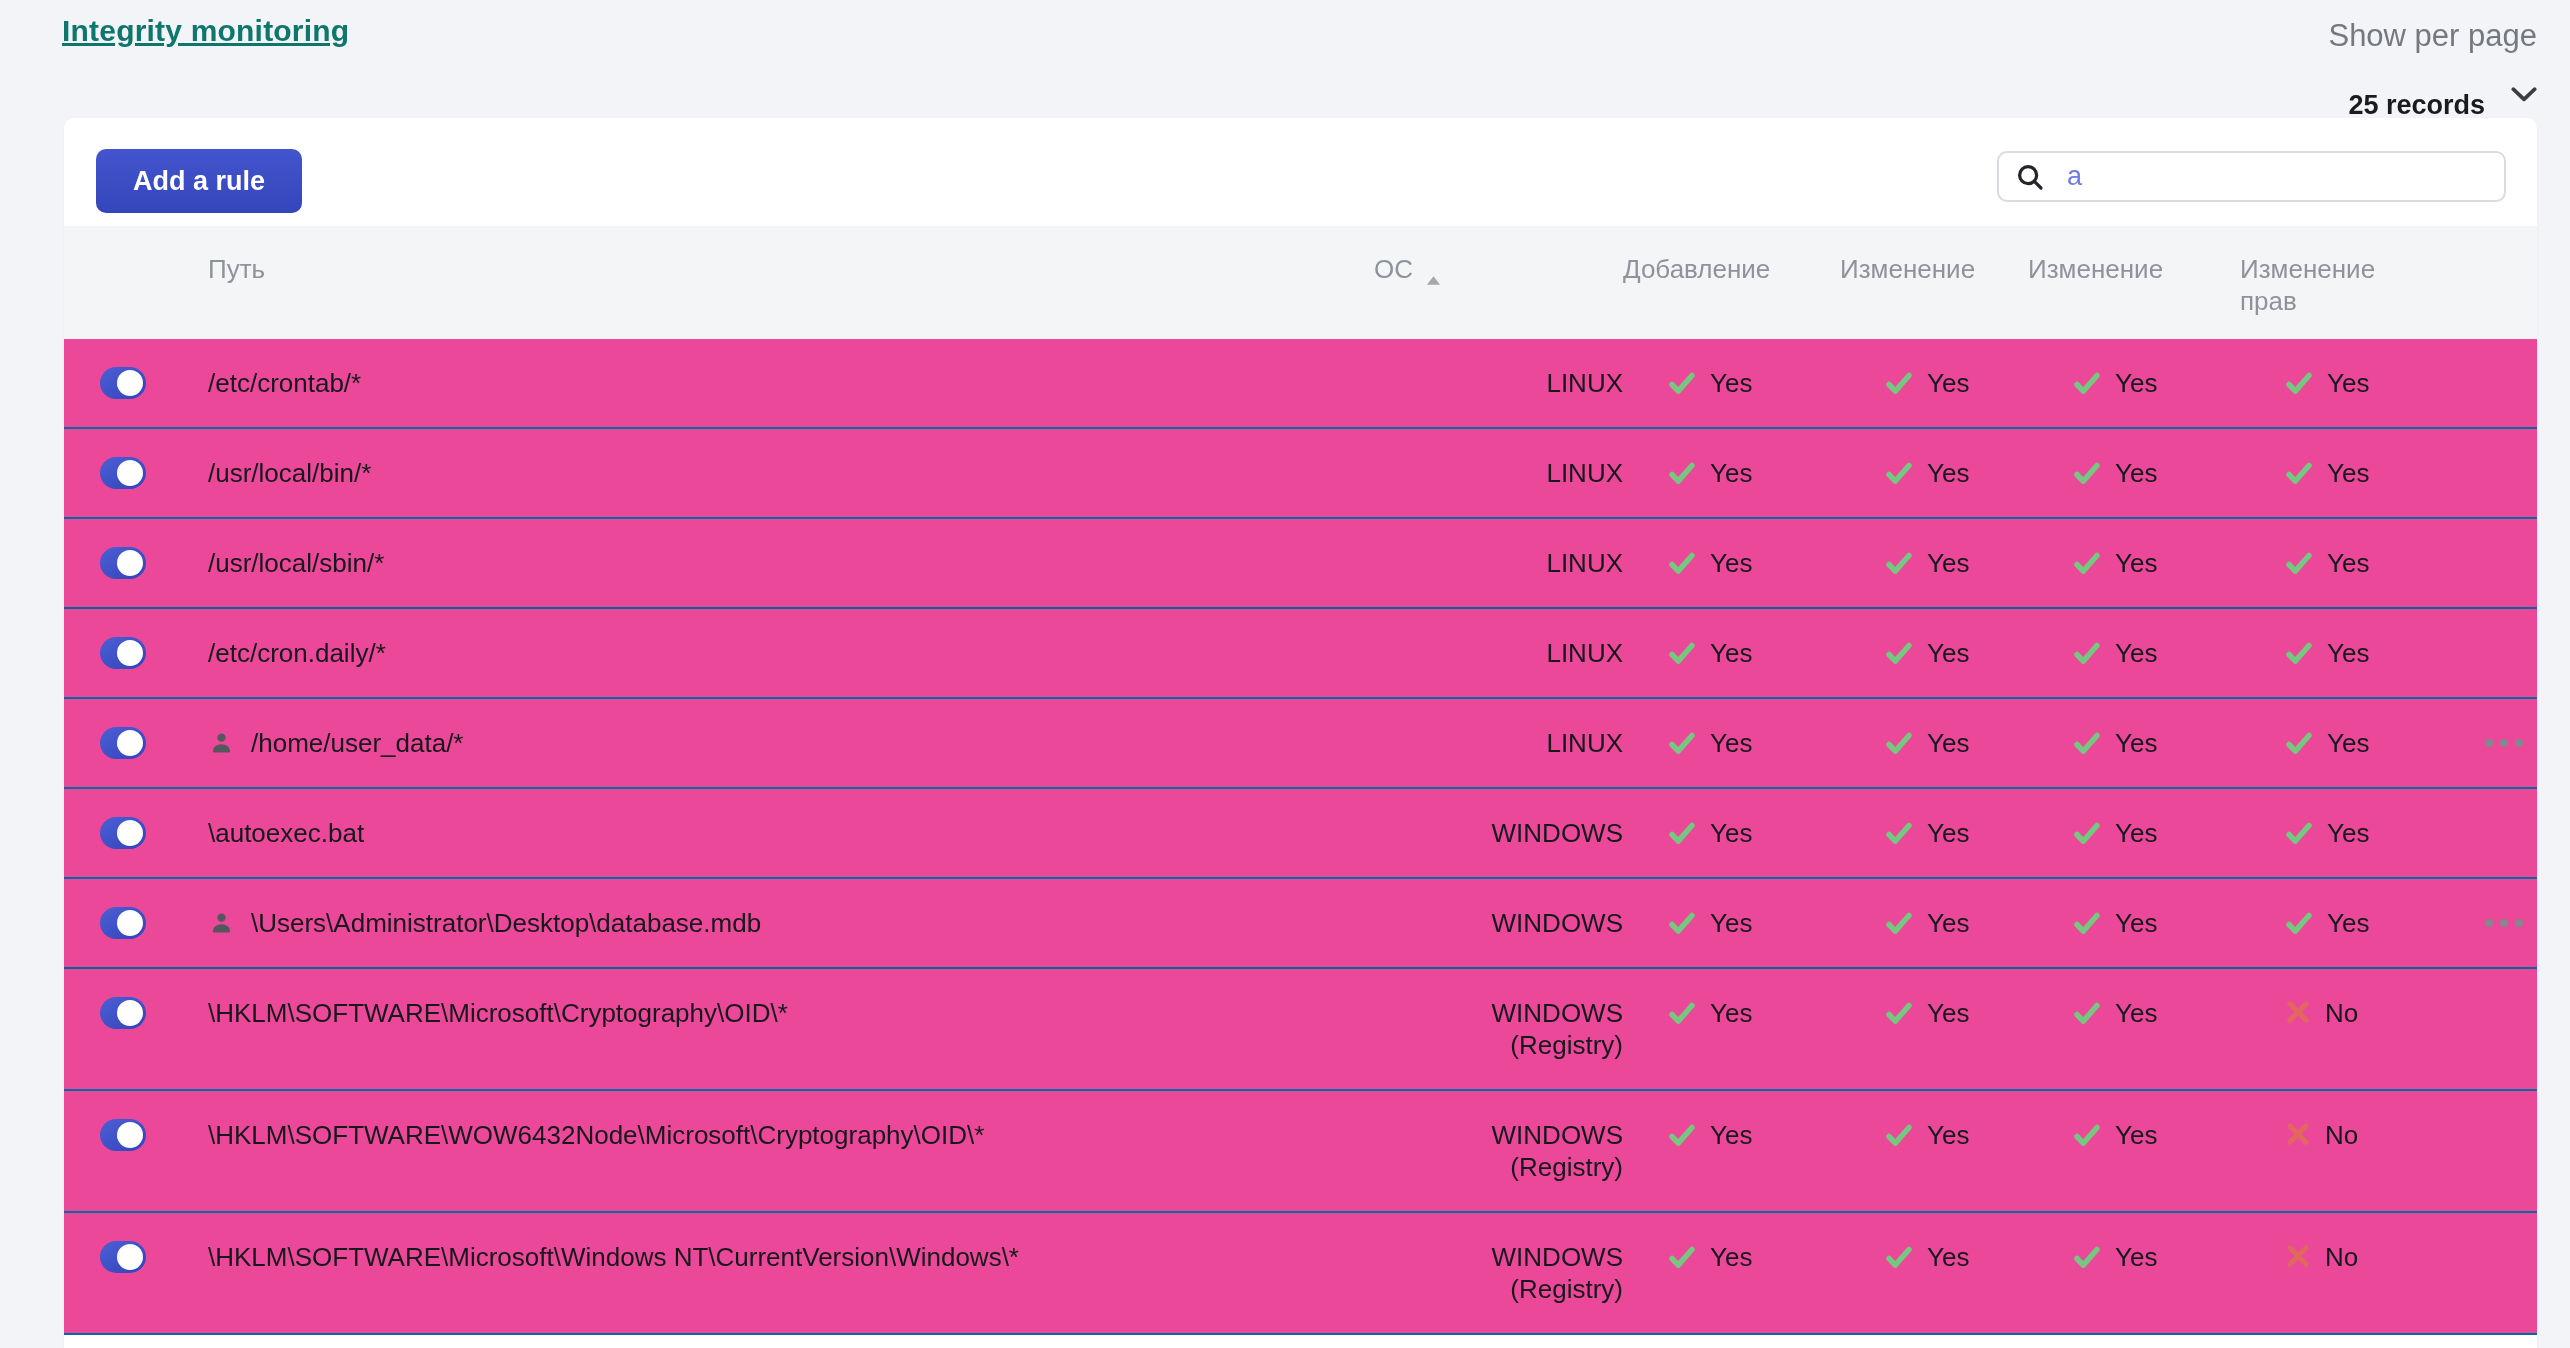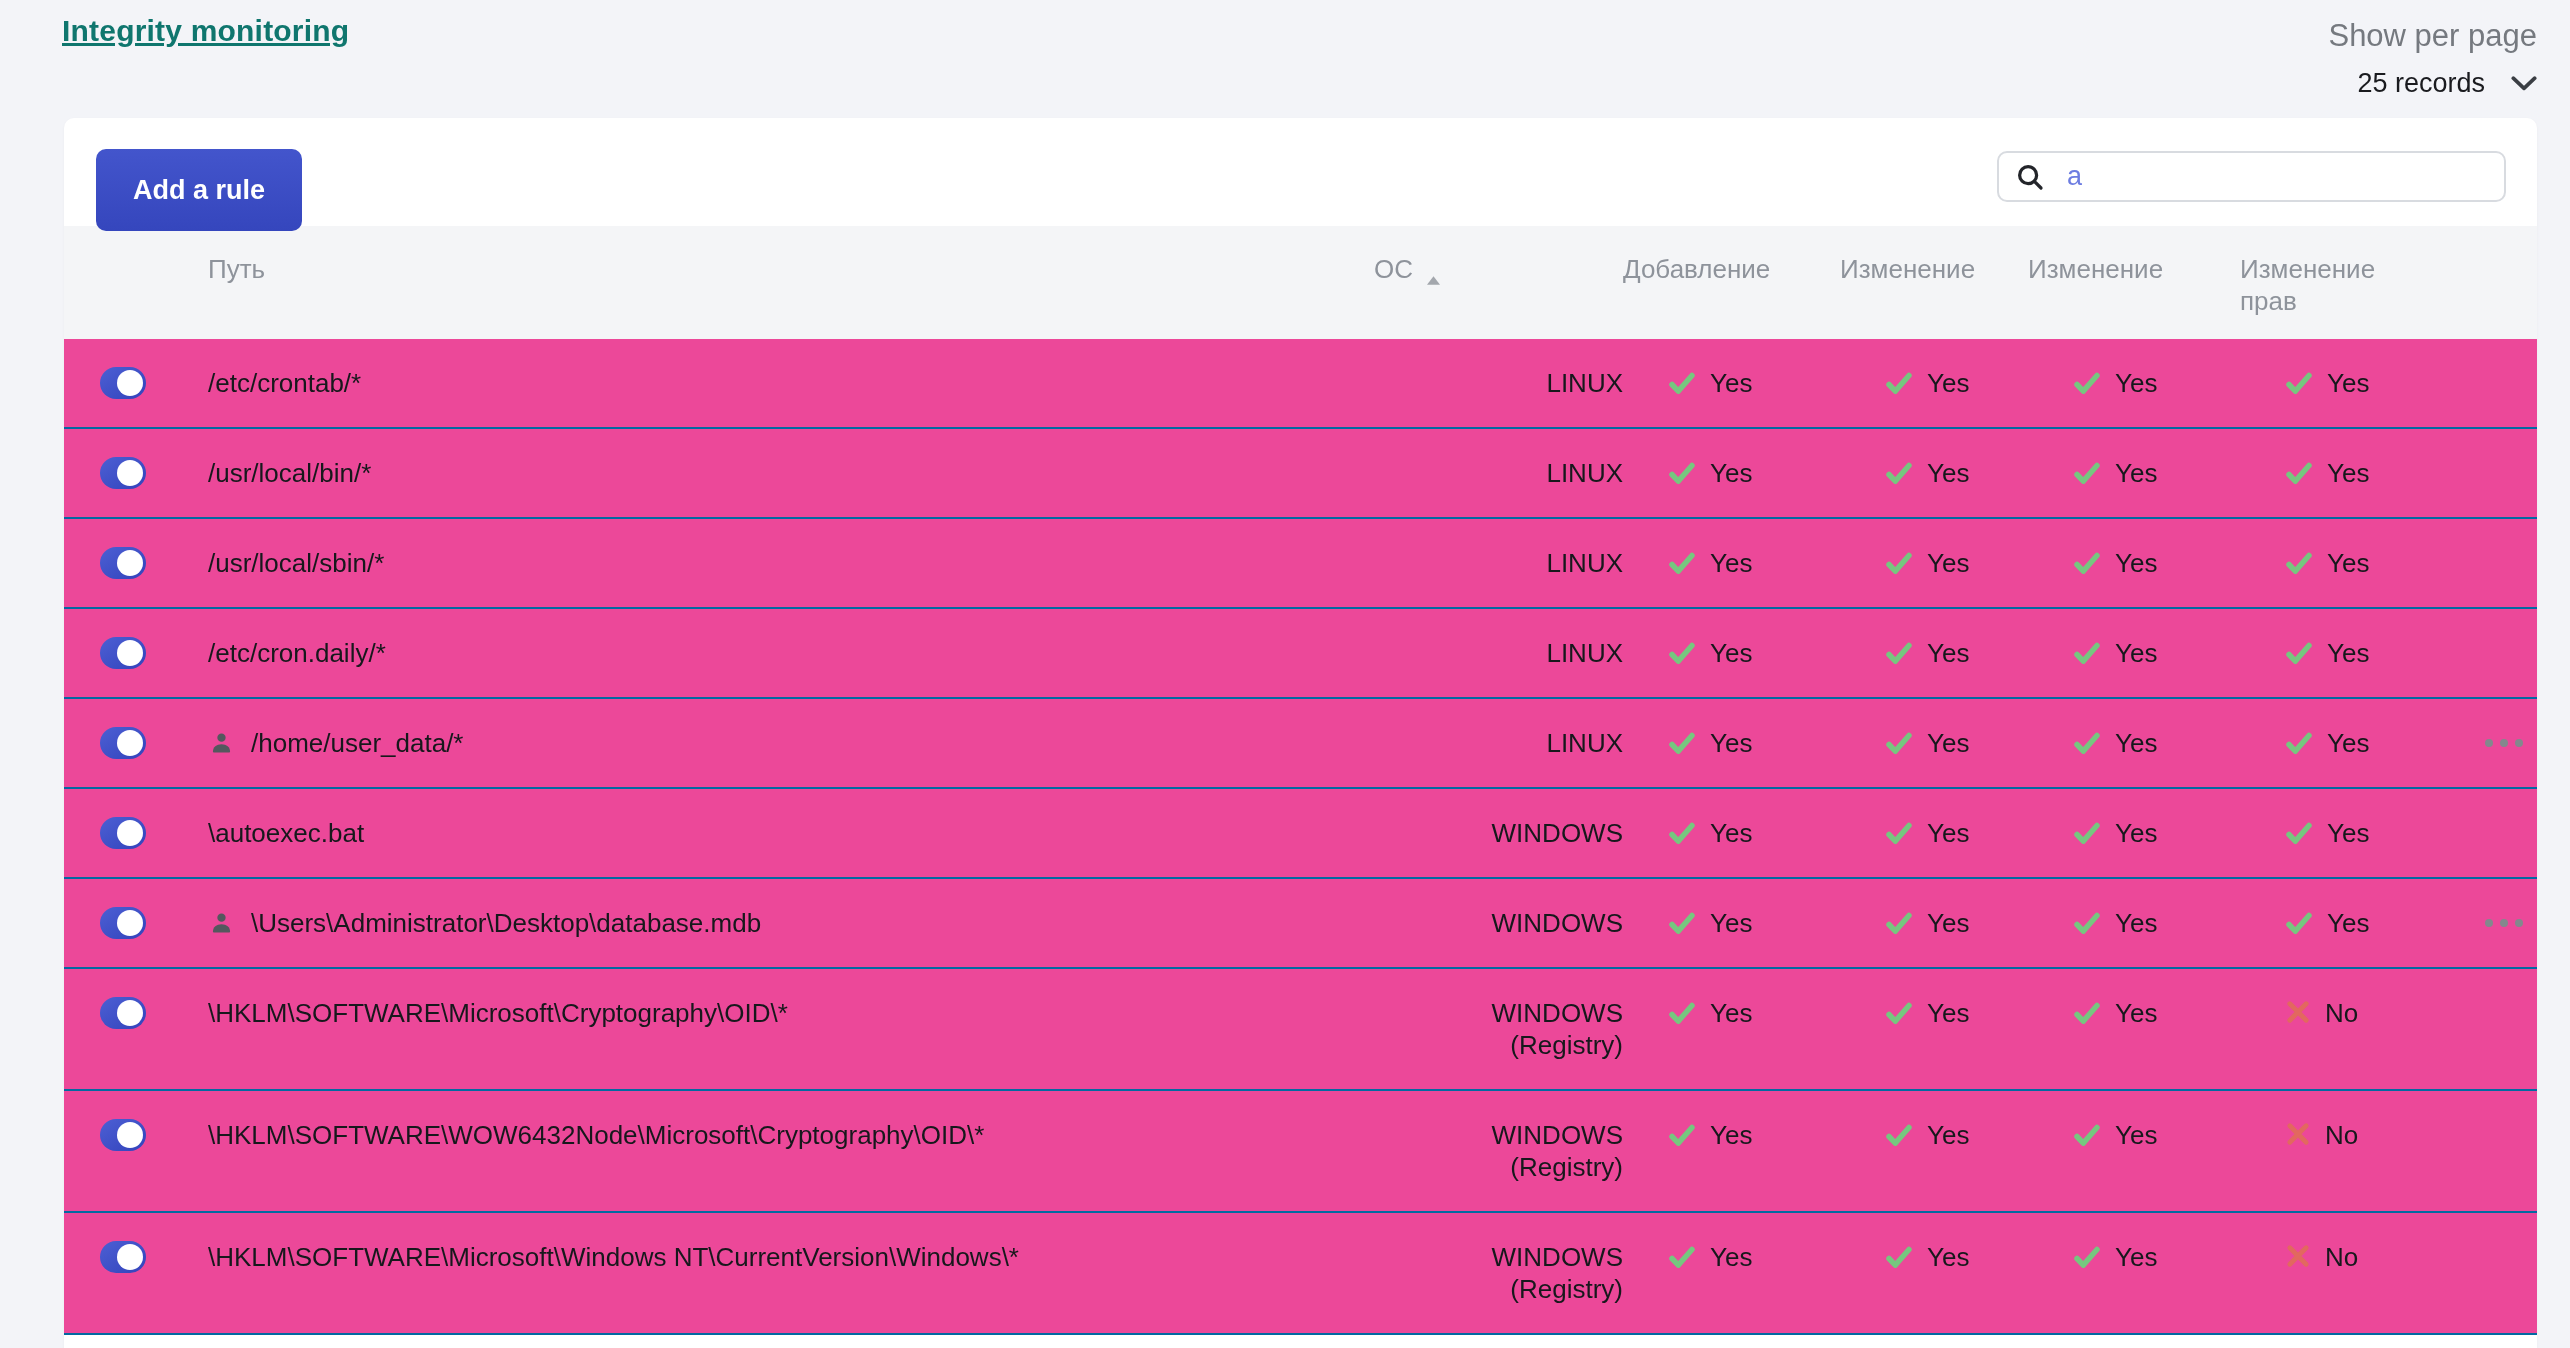--- a/index.html
+++ b/index.html
@@ -20,33 +20,33 @@
     font-size: 30px; font-weight: 700; letter-spacing: 0.2px; color: #0f766e; text-decoration: underline;
   }
   .per-page {
     position: absolute; right: 33px; top: 18px; text-align: right;
   }
   .pp-label { font-size: 31px; color: #75797f; }
   .pp-select {
     margin-top: 14px; display: inline-flex; align-items: center; gap: 26px;
     cursor: pointer;
   }
-  .pp-value { font-size: 27px; font-weight: 400; color: #1a1b1f; }
+  .pp-value { font-size: 27px; font-weight: 700; color: #1a1b1f; margin-top: 22px; }
 
   
   .card {
     position: absolute; left: 64px; top: 118px; width: 2473px; height: 1600px;
     background: #ffffff; border-radius: 10px;
     box-shadow: 0 1px 3px rgba(30,34,60,0.04);
   }
 
   
   .toolbar { position: relative; height: 108px; }
   .add-rule-btn {
-    position: absolute; left: 32px; top: 31px; height: 82px; padding: 0 37px;
+    position: absolute; left: 32px; top: 31px; height: 64px; padding: 0 37px;
     background: linear-gradient(180deg, #4355cc, #3546bd);
     border: none; border-radius: 10px;
     color: #ffffff; font-size: 27px; font-weight: 600;
     font-family: inherit; cursor: pointer;
   }
   .search-box {
     position: absolute; right: 31px; top: 33px; width: 509px; height: 51px;
     border: 2px solid #d8dbe0; border-radius: 10px;
     display: flex; align-items: center; padding-left: 16px; box-sizing: border-box;
     background: #ffffff;

